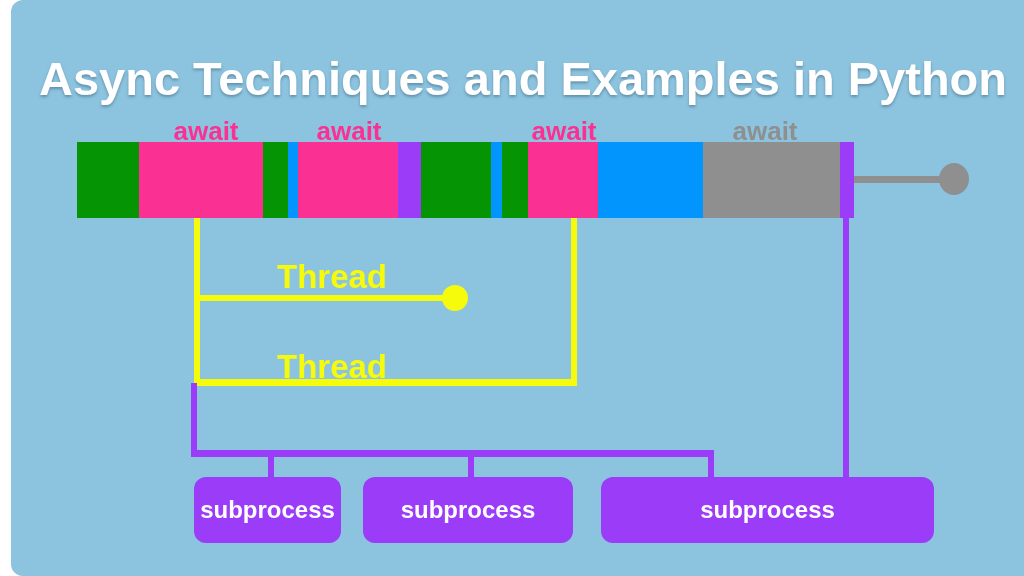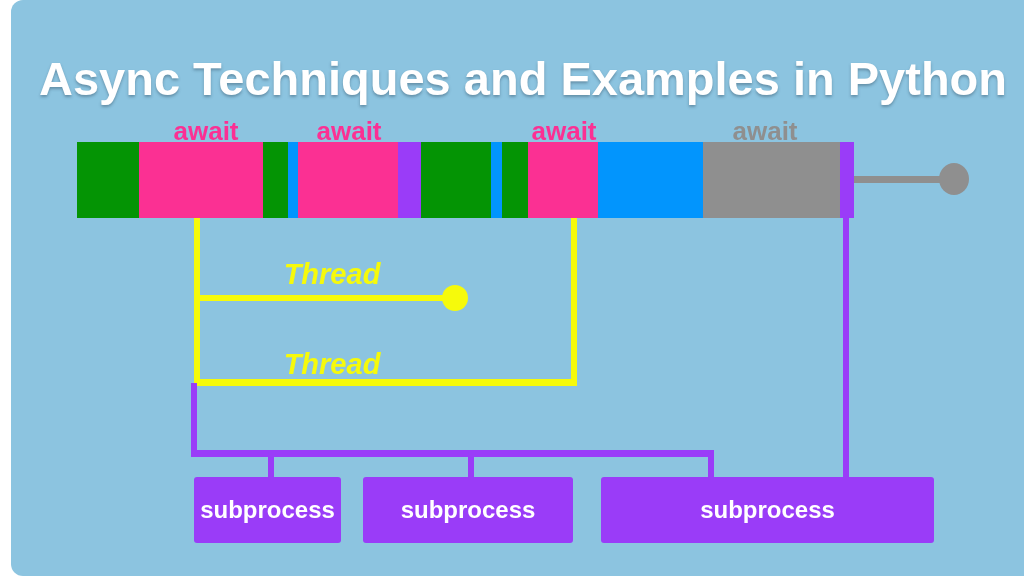--- a/index.html
+++ b/index.html
@@ -43,36 +43,35 @@
     top: 118px;
     transform: translateX(-50%);
     font-size: 26px;
     font-weight: 700;
     line-height: 1;
     white-space: nowrap;
   }
   .thread-label {
     position: absolute;
     transform: translateX(-50%);
-    font-size: 29px;
+    font-size: 33px;
     font-weight: 700;
     line-height: 1;
     white-space: nowrap;
-    font-style: italic;
   }
   .line {
     position: absolute;
   }
   .dot {
     position: absolute;
     border-radius: 50%;
   }
   .subprocess-box {
     position: absolute;
-    border-radius: 3px;
+    border-radius: 12px;
     display: flex;
     align-items: center;
     justify-content: center;
     font-size: 24px;
     font-weight: 700;
     white-space: nowrap;
   }
 </style>
 </head>
 <body style="background: rgb(255, 255, 255);">

